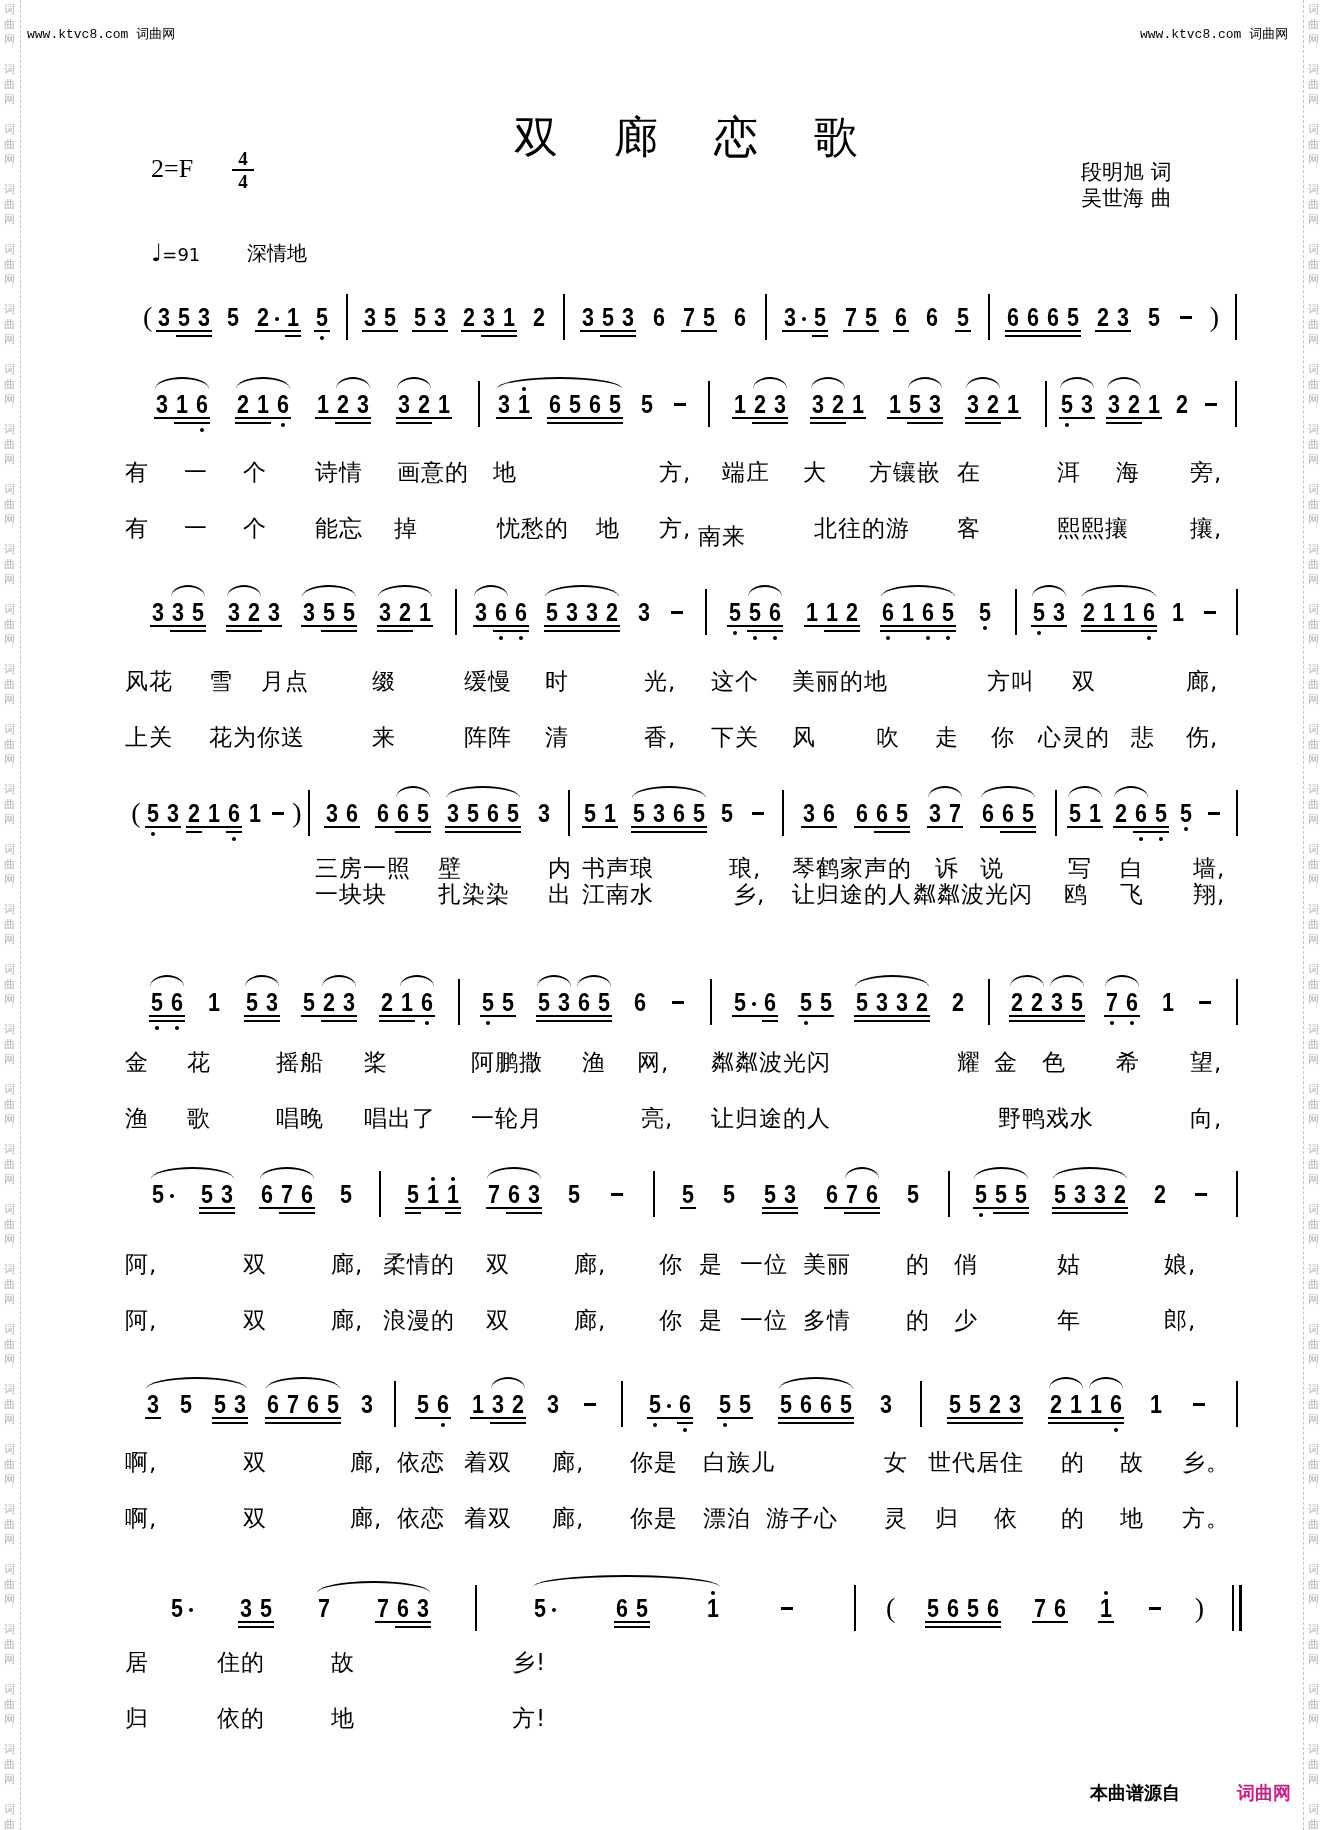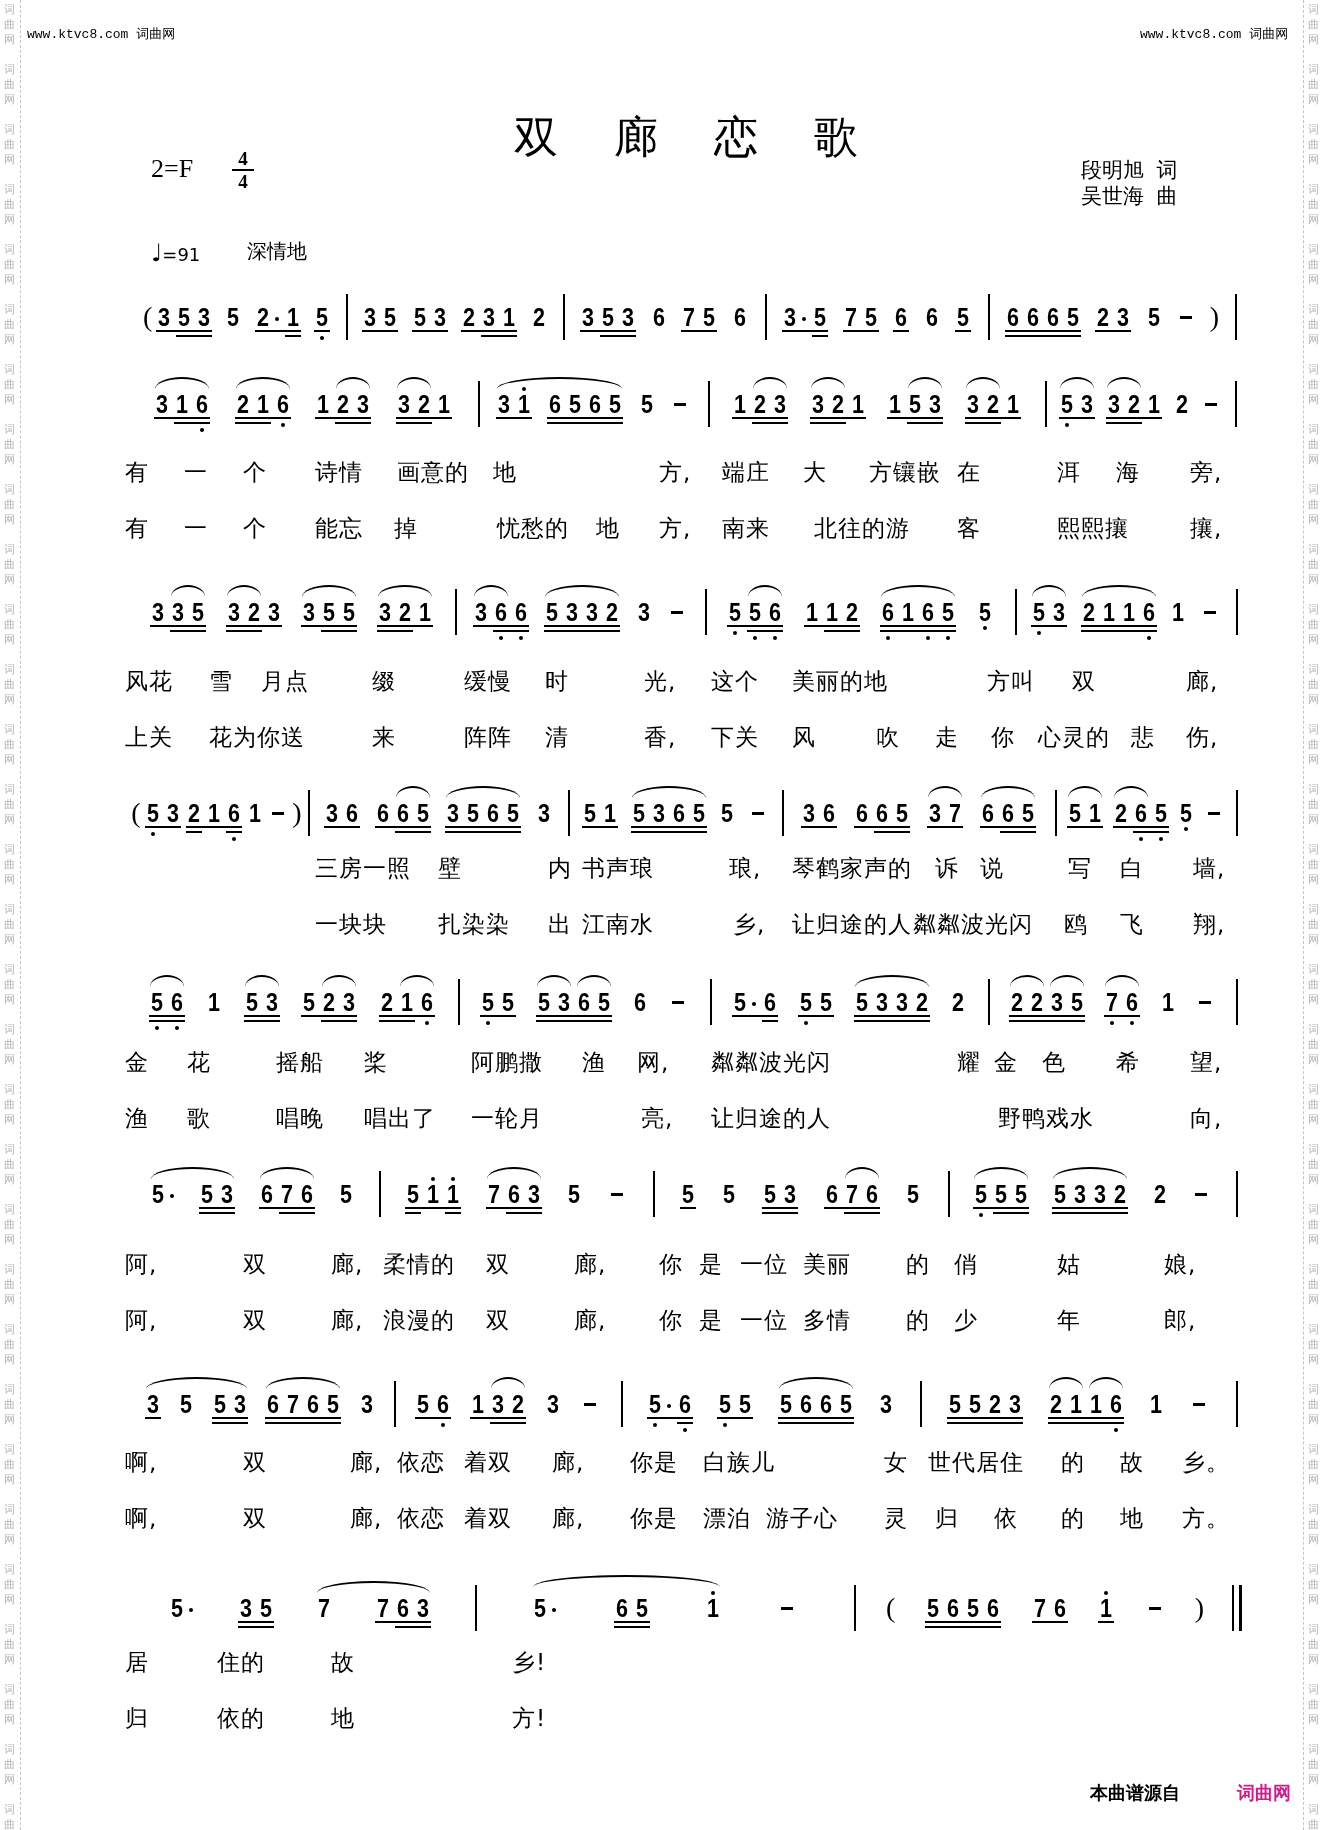--- a/index.html
+++ b/index.html
@@ -1,17 +1,17 @@
 <!DOCTYPE html>
 <html><head>
 <meta charset="utf-8">
 <style>
   html,body{margin:0;padding:0;}
   body{width:1328px;height:1830px;position:relative;background:#fff;overflow:hidden;color:#000;font-family:"DejaVu Sans",sans-serif;}
-  .abs{position:absolute;font-family:Liberation Mono, monospace;}
+  .abs{position:absolute;}
   
   .wm-col{position:absolute;top:0;height:1830px;width:20px;}
   .wm-col.left{left:0;border-right:1px dashed #c4c4c4;}
   .wm-col.right{left:1303px;border-left:1px dashed #c4c4c4;}
   .wm{position:absolute;left:4px;font-size:11px;line-height:12px;color:#b4b4b4;}
   .hdr{font:13px/16px "Liberation Mono",monospace;white-space:nowrap;}
   .title{font-size:44px;line-height:48px;letter-spacing:56px;font-family:"DejaVu Serif",serif;white-space:nowrap;}
   .key{font:26px/30px "Liberation Serif",serif;white-space:nowrap;}
   .tsig{width:22px;text-align:center;font:bold 19px/19px "Liberation Serif",serif;}
   .tsig .line{height:2px;background:#000;margin:1px 0;}
@@ -716,21 +716,21 @@
   </div>
 <div class="lline" style="top:514px;">
     <span class="lseg" style="left: 125px;">有</span>
     <span class="lseg" style="left: 184px;">一</span>
     <span class="lseg" style="left: 243px;">个</span>
     <span class="lseg" style="left: 315px;">能忘</span>
     <span class="lseg" style="left: 394px;">掉</span>
     <span class="lseg" style="left: 497px;">忧愁的</span>
     <span class="lseg" style="left: 596px;">地</span>
     <span class="lseg" style="left: 659px;">方,</span>
-    <span class="lseg" style="left: 722px;">南来</span>
+    <span class="lseg" style="left: 698px; margin-top: 8px;">南来</span>
     <span class="lseg" style="left: 814px;">北往的游</span>
     <span class="lseg" style="left: 957px;">客</span>
     <span class="lseg" style="left: 1057px;">熙熙攘</span>
     <span class="lseg" style="left: 1190px;">攘,</span>
   </div>
 
 <div class="nrow" style="top:598px;">
     <div class="measure" style="left: 132px; width: 319px;">
       <div class="grp">
         <div class="tok note">
@@ -1259,21 +1259,21 @@
     <span class="lseg" style="left: 548px;">内</span>
     <span class="lseg" style="left: 582px;">书声琅</span>
     <span class="lseg" style="left: 729px;">琅,</span>
     <span class="lseg" style="left: 792px;">琴鹤家声的</span>
     <span class="lseg" style="left: 935px;">诉</span>
     <span class="lseg" style="left: 980px;">说</span>
     <span class="lseg" style="left: 1068px;">写</span>
     <span class="lseg" style="left: 1120px;">白</span>
     <span class="lseg" style="left: 1193px;">墙,</span>
   </div>
-<div class="lline" style="top:910px;">
+<div class="lline" style="top:880px;">
     <span class="lseg" style="left: 315px;">一块块</span>
     <span class="lseg" style="left: 438px;">扎染染</span>
     <span class="lseg" style="left: 548px;">出</span>
     <span class="lseg" style="left: 582px;">江南水</span>
     <span class="lseg" style="left: 733px;">乡,</span>
     <span class="lseg" style="left: 792px;">让归途的人</span>
     <span class="lseg" style="left: 913px;">粼粼波光闪</span>
     <span class="lseg" style="left: 1064px;">鸥</span>
     <span class="lseg" style="left: 1120px;">飞</span>
     <span class="lseg" style="left: 1193px;">翔,</span>

